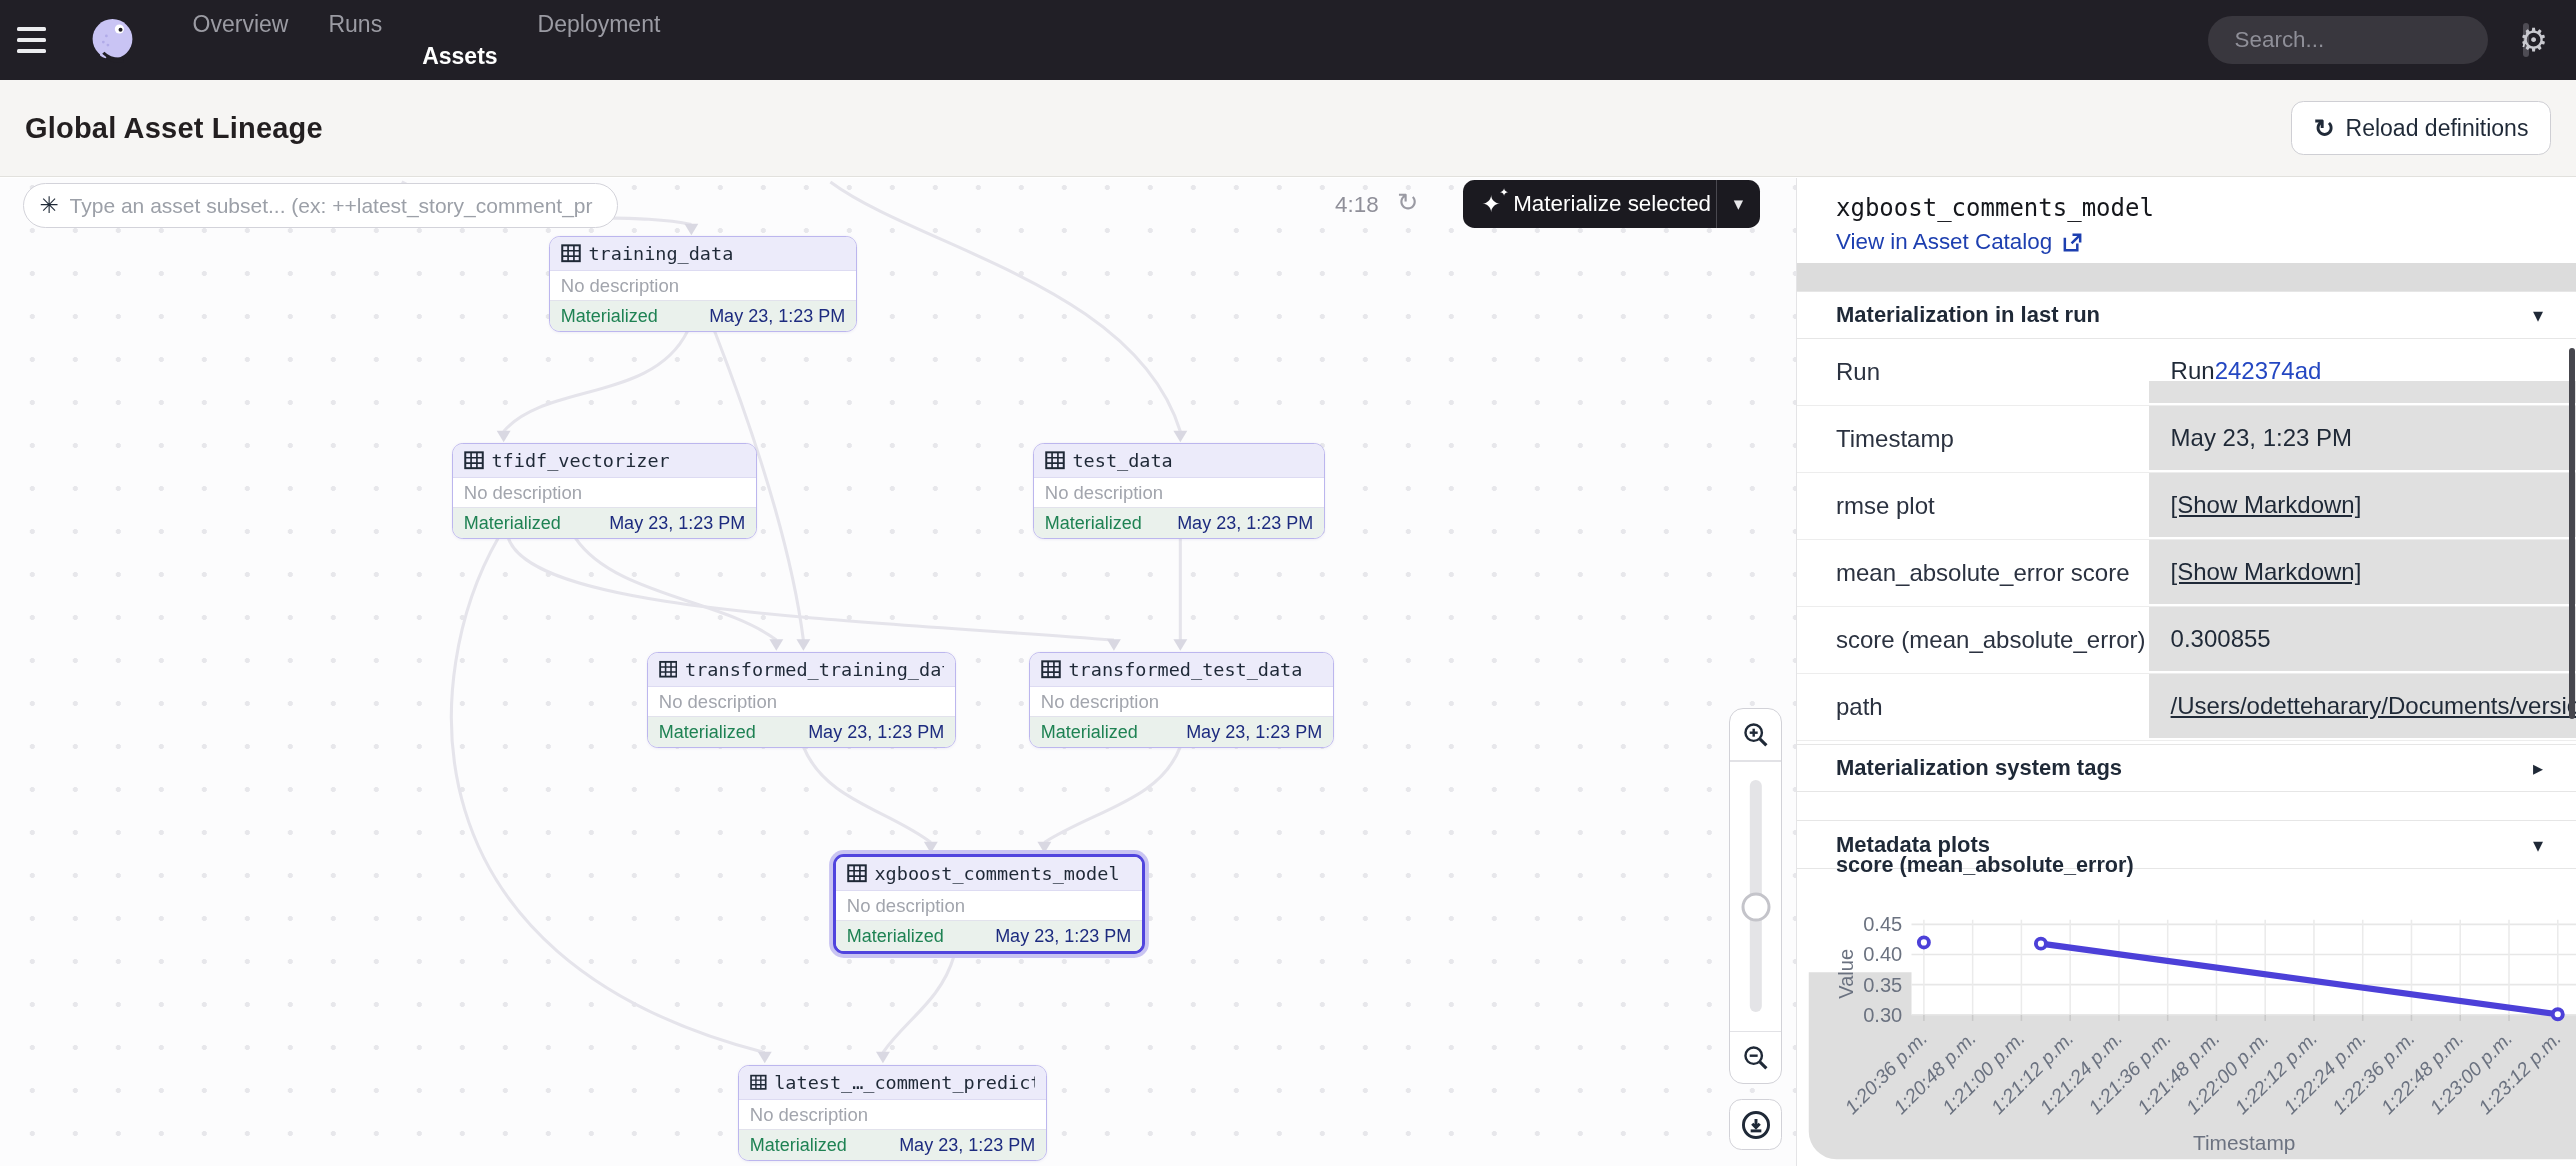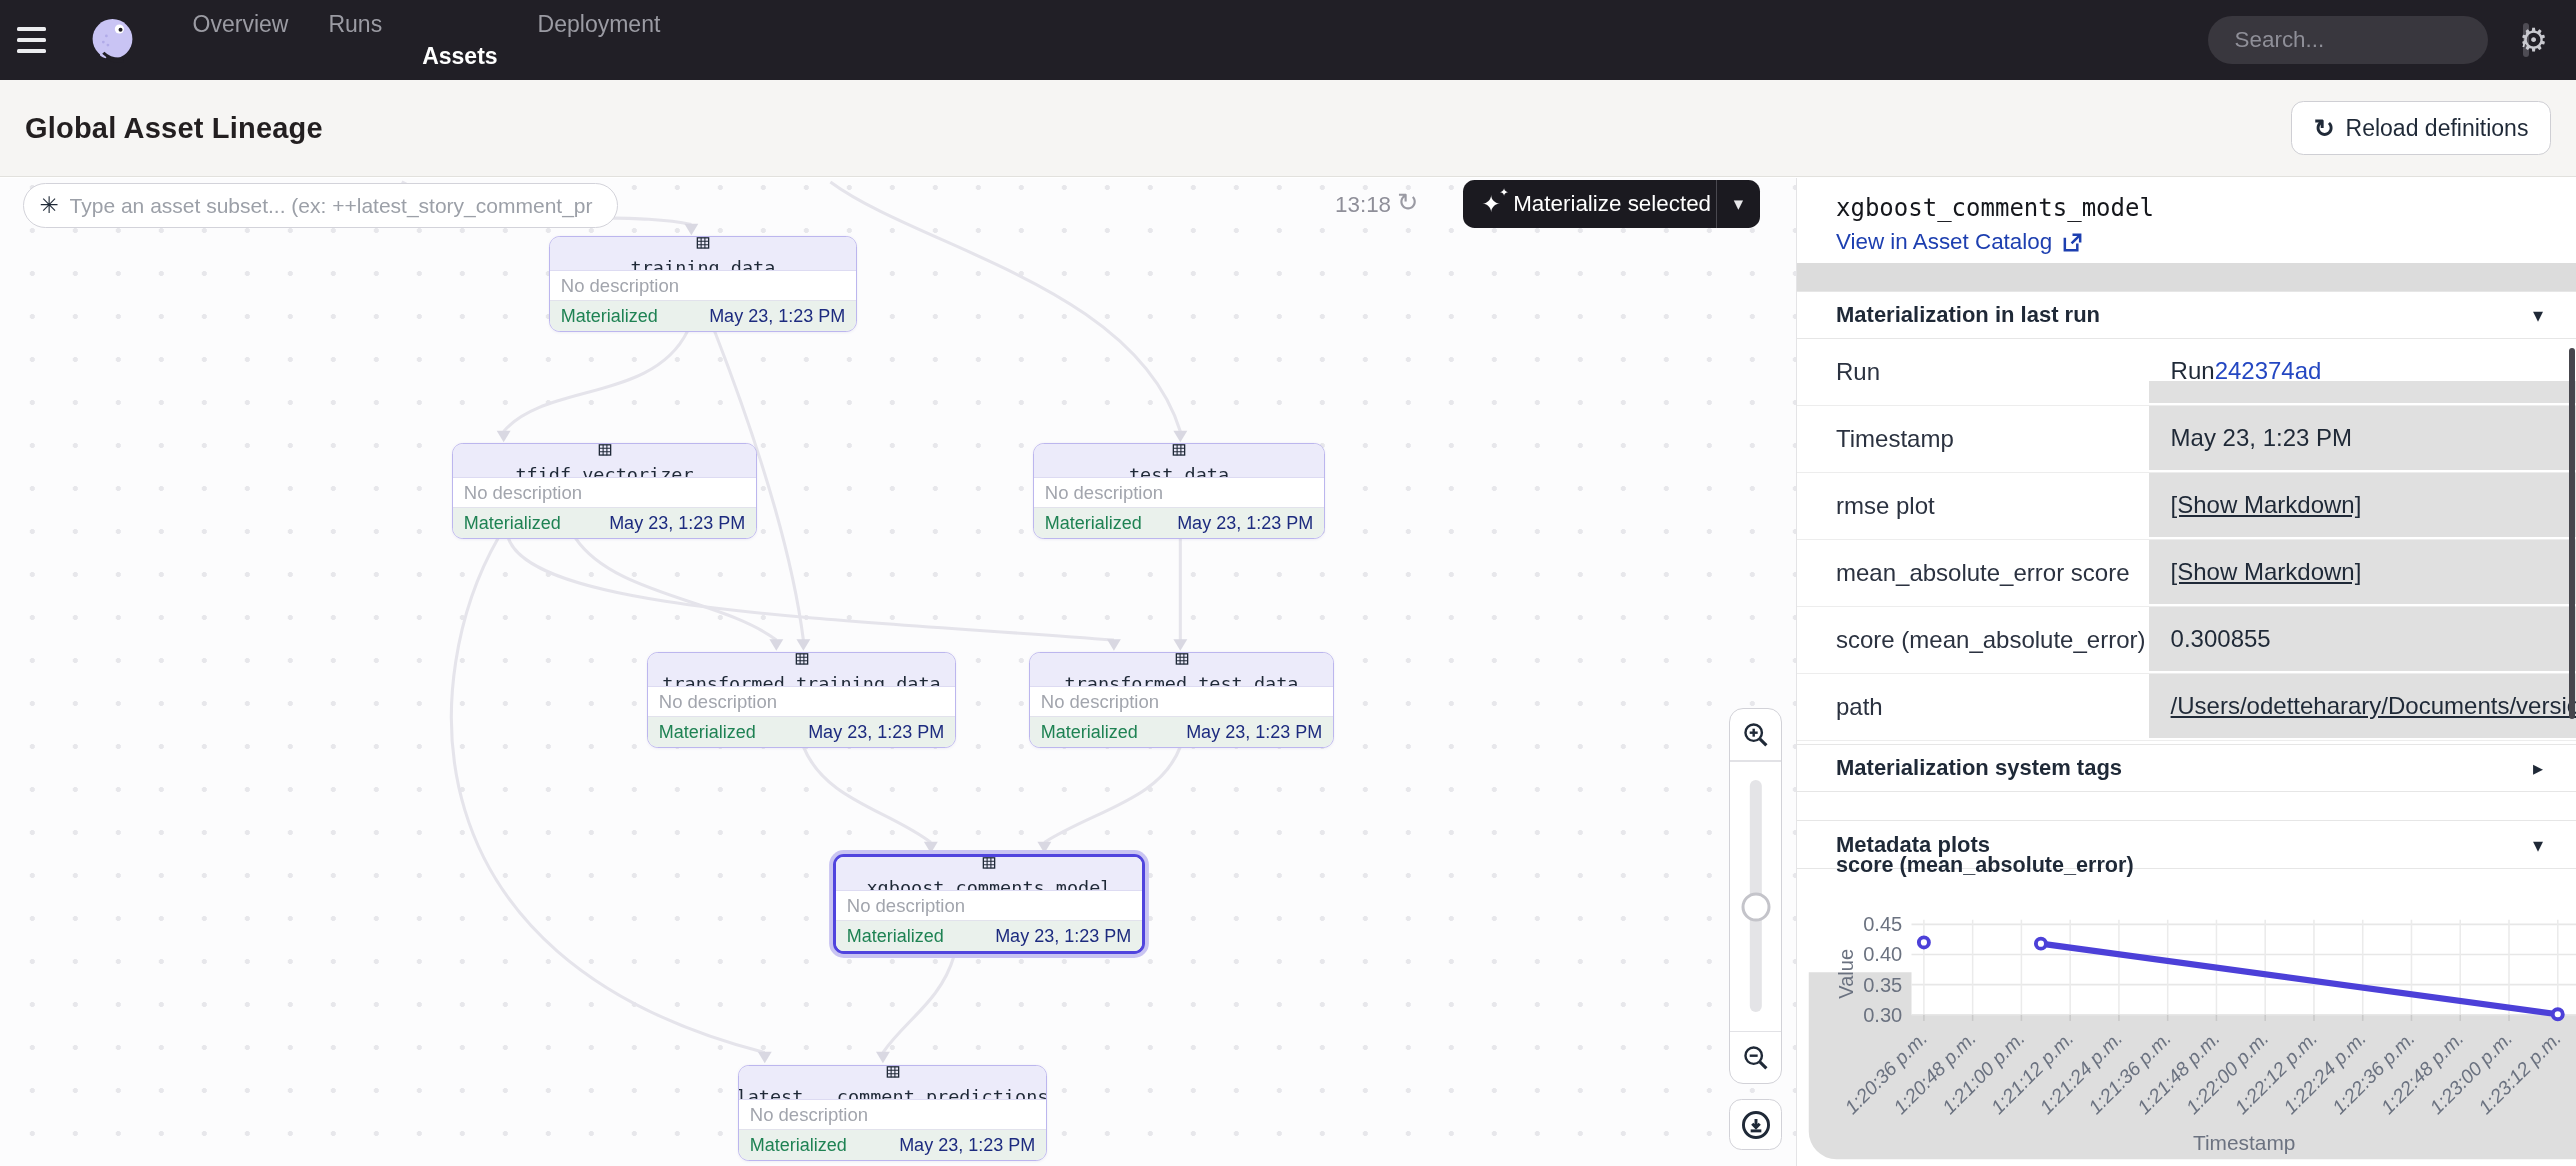--- a/index.html
+++ b/index.html
@@ -56,21 +56,21 @@
   .mat-btn .sparkle { font-size:23px; margin-left:18.5px; position:relative; }
   .mat-btn .sparkle small { position:absolute; font-size:10.8px; top:-4.6px; right:-7.7px; }
   .mat-btn .mlabel { font-size:22.4px; margin-left:12.4px; }
   .mat-btn .vdiv { width:1.5px; height:48px; background:#4a4950; margin-left:auto; }
   .mat-btn .caret { width:43px; text-align:center; font-size:18.5px; color:#e8e8ea; }
 
   
   .node { position:absolute; width:308px; background:#fff; border:1.5px solid #BCB6EE; border-radius:10.8px;
     overflow:hidden; box-shadow:0 0.8px 2.3px rgba(80,70,160,.08); cursor:pointer; }
   .node .nhead { height:34px; background:#ECEBFA; display:flex; align-items:center; padding:0 10.8px;
-    border-bottom:0.8px solid #DDDBF2; gap:7.7px;flex-direction:column; }
+    border-bottom:0.8px solid #DDDBF2; gap:7.7px; }
   .node .nname { font-family:"DejaVu Sans Mono", monospace; font-size:18.5px; color:#1F2937; font-weight:500;
     white-space:nowrap; overflow:hidden; }
   .node .ndesc { height:29px; display:flex; align-items:center; padding:0 10.8px; font-size:18.5px; color:#A2A5AD; }
   .node .nfoot { height:31px; background:#EAF1EC; border-top:0.8px solid #E2E2EC; display:flex;
     align-items:center; padding:0 10.8px; font-size:18px; }
   .node .nstatus { color:#1E8253; }
   .node .ndate { margin-left:auto; color:#1D2B7F; }
   .node.selected { border:3.9px solid #5044DE; box-shadow:0 0 0 3.9px #C9C4F2; }
 
   
@@ -314,21 +314,21 @@
       <span class="nstatus">Materialized</span>
       <span class="ndate">May 23, 1:23 PM</span>
     </div>
   </div>
       </div>
 
     <div class="filter-input">
       <span class="aicon">✳</span>
       <input placeholder="Type an asset subset... (ex: ++latest_story_comment_pr" style="">
     </div>
-    <div class="timer">13:18</div>
+    <div class="timer">4:18</div>
     <div class="refresh-mini">↻</div>
     <div class="mat-btn">
       <span class="sparkle">✦<small>✦</small></span>
       <span class="mlabel">Materialize selected</span>
       <span class="vdiv"></span>
       <span class="caret">▾</span>
     </div>
 
     <div class="zoomctl">
       <div class="zbtn">

